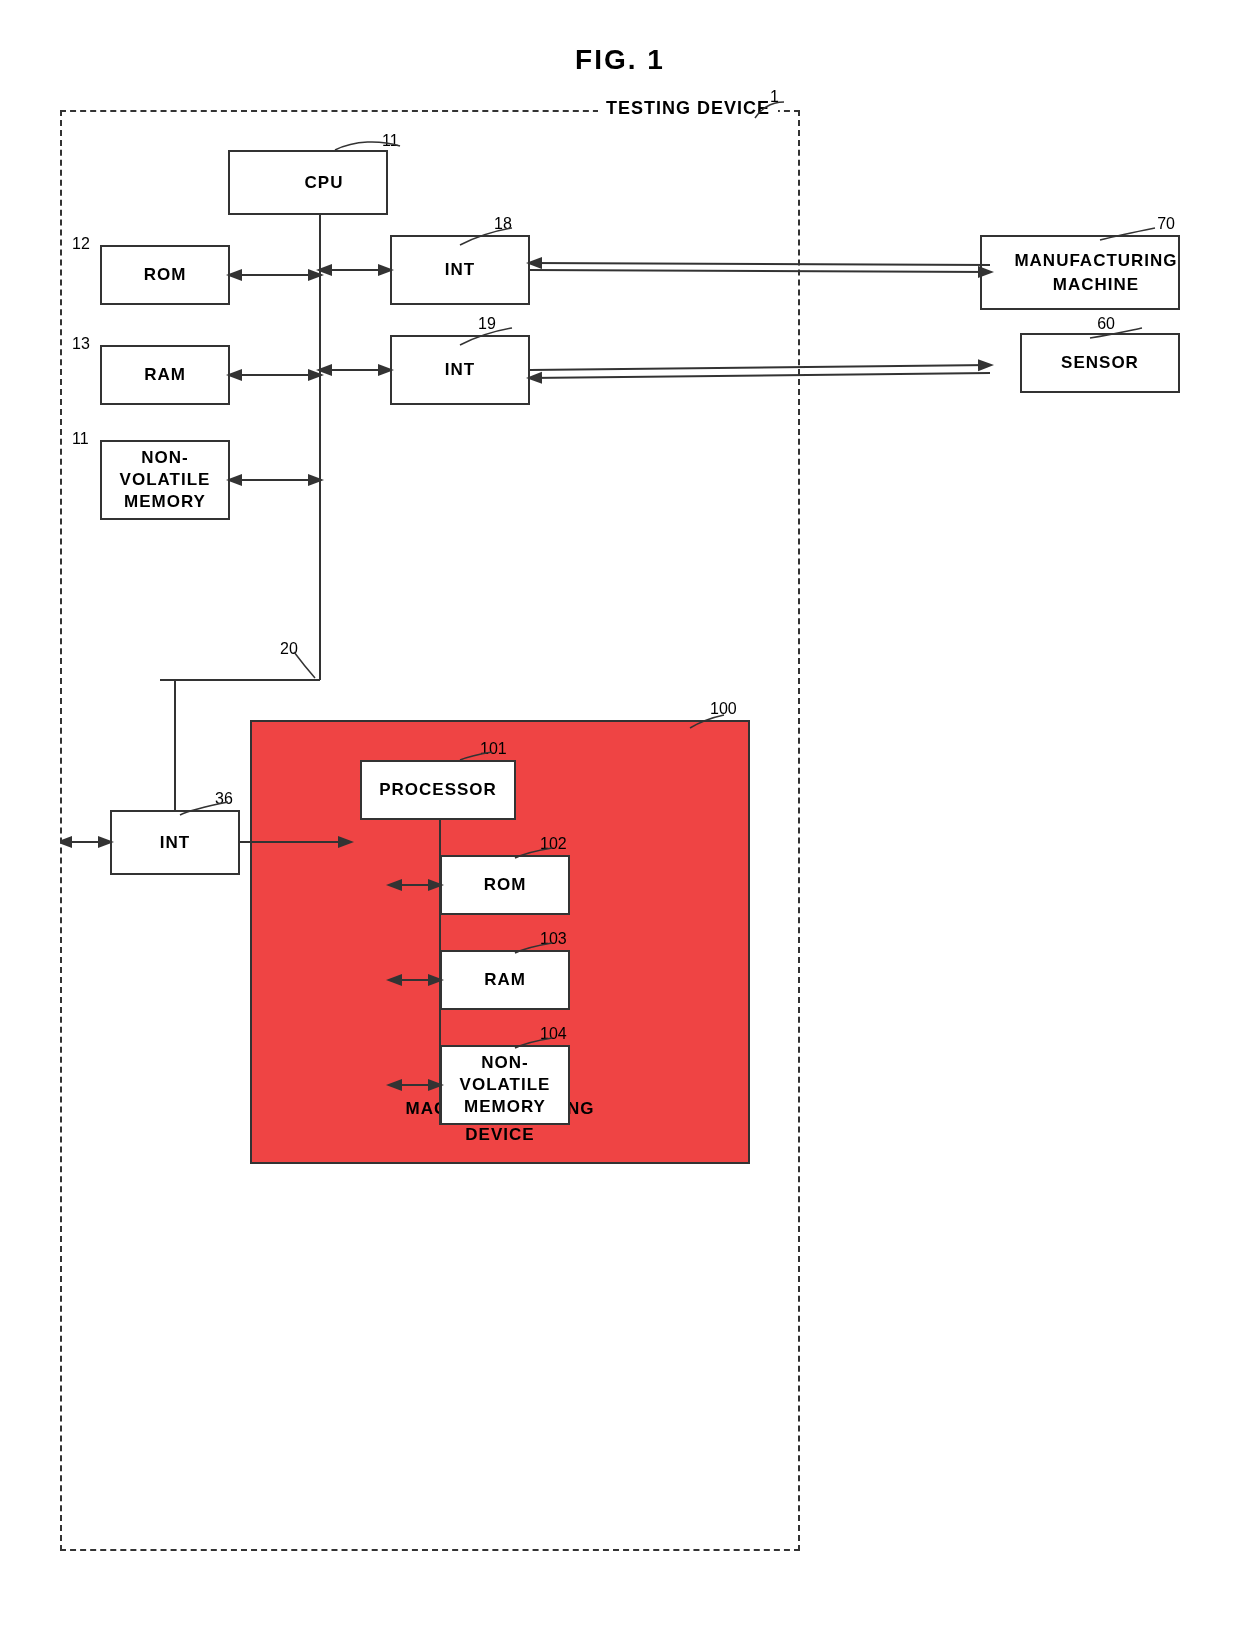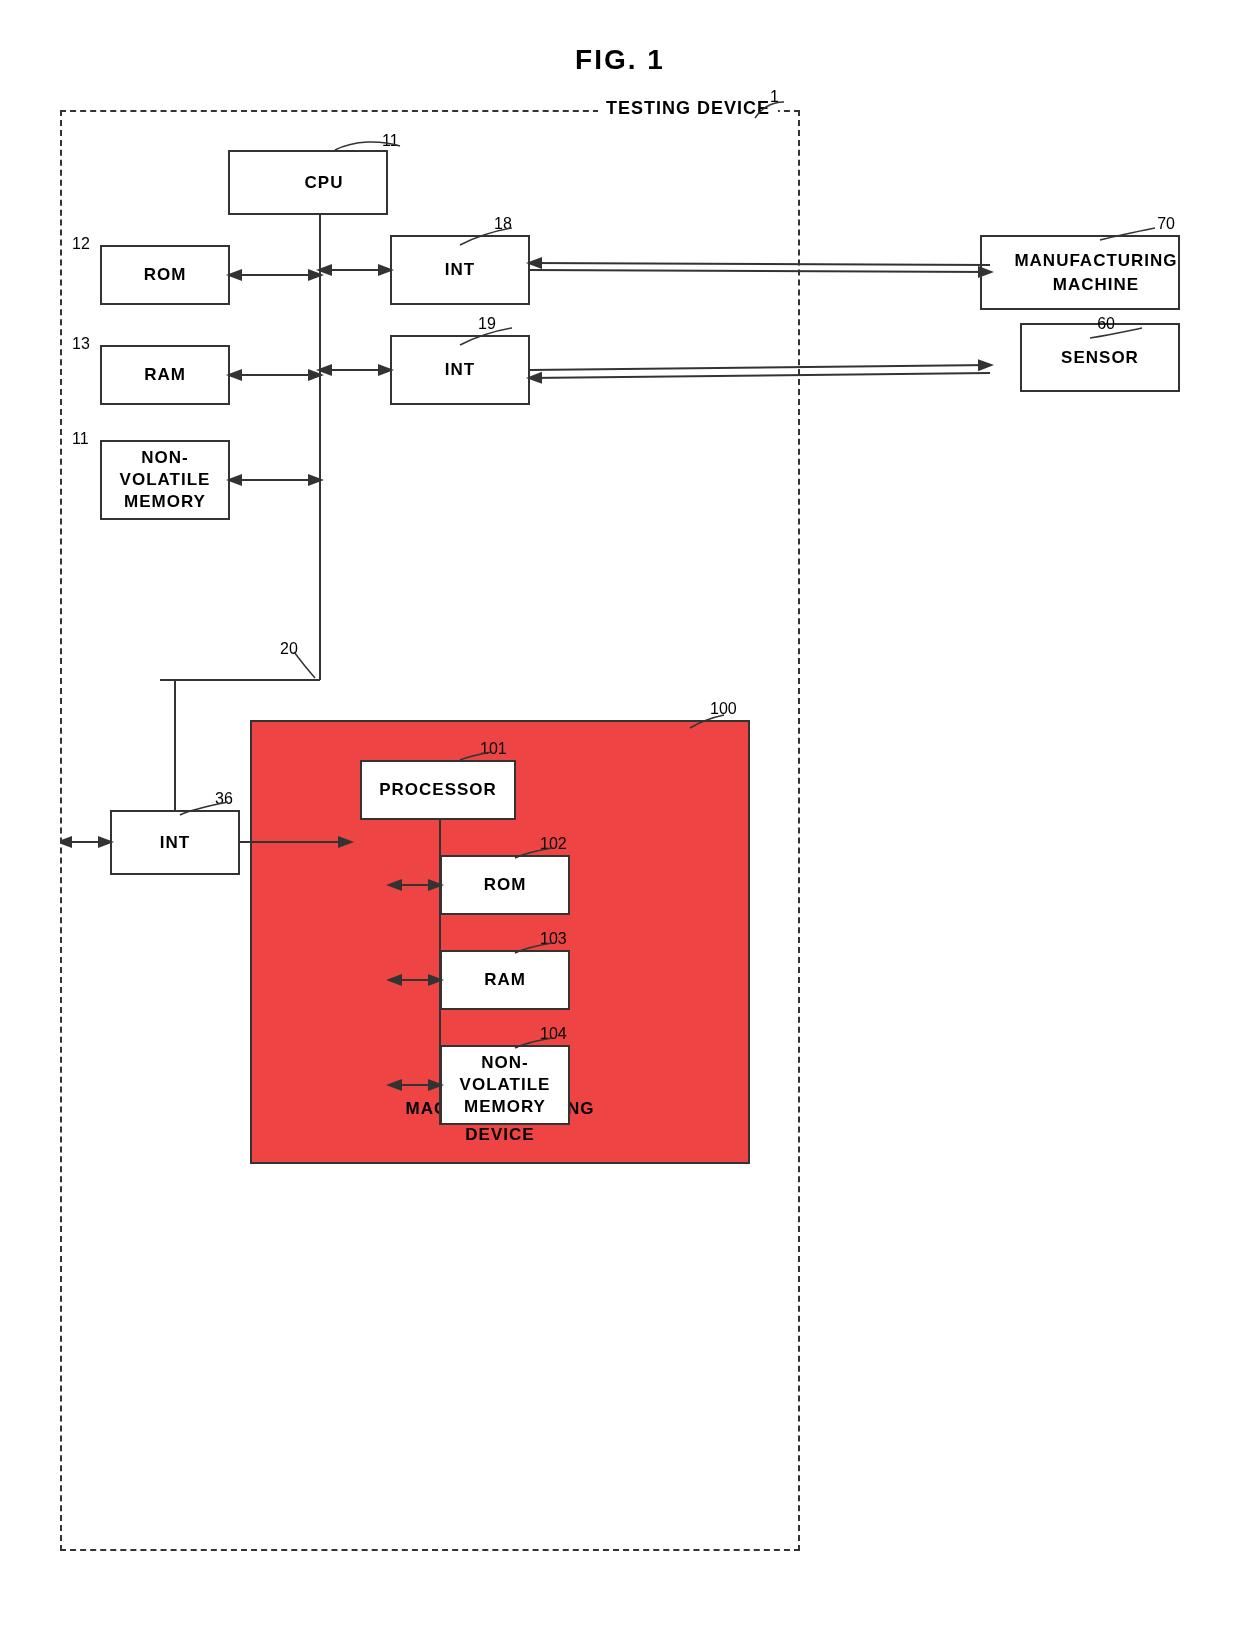--- a/index.html
+++ b/index.html
@@ -189,24 +189,24 @@
       top: 155px;
       right: 0;
       width: 200px;
       height: 75px;
       line-height: 1.4;
     }
 
     
     .sensor-box {
       position: absolute;
-      top: 243px;
+      top: 253px;
       right: 0;
       width: 160px;
-      height: 69px;
+      height: 60px;
     }
 
     
     .arrows-svg {
       position: absolute;
       top: 0;
       left: 0;
       width: 100%;
       height: 100%;
       pointer-events: none;

